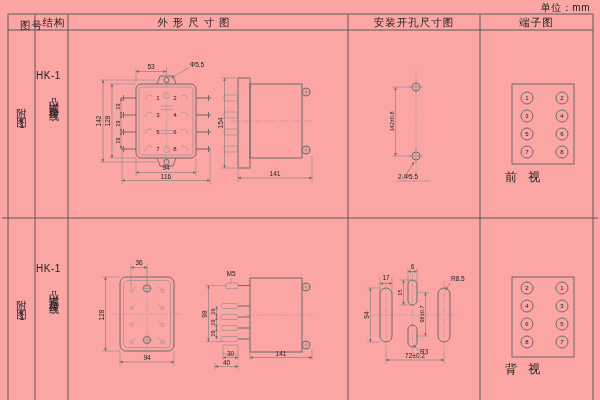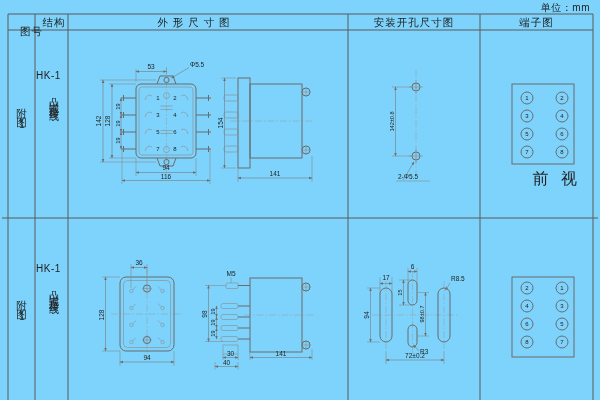--- a/index.html
+++ b/index.html
@@ -1,26 +1,26 @@
 <!DOCTYPE html>
 <html><head>
 <meta charset="utf-8">
 <style>
   html,body{margin:0;padding:0;background:#fff}
-  .page{position:relative;width:600px;height:400px;background:#7dd3fc;overflow:hidden;
+  .page{position:relative;width:600px;height:400px;background:#fca5a5;overflow:hidden;
         font-family:"Liberation Sans","DejaVu Sans",sans-serif;color:#1e1e1e}
   svg{position:absolute;left:0;top:0}
   .txt{position:absolute;color:#1e1e1e}
   .hdr{font-size:10.5px;line-height:15px;text-align:center;letter-spacing:1px}
   .unit{font-size:10px;text-align:right;letter-spacing:.5px}
   .vert{writing-mode:vertical-rl;text-orientation:upright}
   .fig{font-size:10.5px;letter-spacing:9px}
   .model{font-size:10px;letter-spacing:.5px}
   .struct{font-size:10px;letter-spacing:2.5px}
-  .view{font-size:16px;text-align:right;letter-spacing:4px}
+  .view{font-size:12px;text-align:left;letter-spacing:4px}
   
   .grid{stroke:#5a5a5a;stroke-width:1;fill:none}
   .ln{fill:none;stroke:#6b6b6b;stroke-width:1}
   .th{fill:none;stroke:#8b8b8b;stroke-width:.6}
   .cl{fill:none;stroke:#9c9c9c;stroke-width:.55;stroke-dasharray:7 2 1.5 2}
   .dim{fill:none;stroke:#7a7a7a;stroke-width:.6;marker-start:url(#arw);marker-end:url(#arw)}
   .ldr{fill:none;stroke:#7a7a7a;stroke-width:.6;marker-end:url(#arw)}
   text.d{font-family:"Liberation Sans","DejaVu Sans",sans-serif;font-size:6.5px;fill:#1e1e1e}
   text.s{font-size:5.6px}
   text.n{font-family:"Liberation Sans","DejaVu Sans",sans-serif;font-size:6px;fill:#1e1e1e;text-anchor:middle}
@@ -316,28 +316,29 @@
       <text class="n" x="527" y="344.2">8</text>
       <text class="n" x="562" y="290.2">1</text>
       <text class="n" x="562" y="308.2">3</text>
       <text class="n" x="562" y="326.2">5</text>
       <text class="n" x="562" y="344.2">7</text>
     </g>
   </svg>
 
   <div class="txt unit" style="left:505px;top:1px;width:85px">单位：mm</div>
 
-  <div class="txt hdr" style="left:8px;top:24px;width:47px">图号</div>
+  <div class="txt hdr" style="left:8px;top:18px;width:47px">图号</div>
   <div class="txt hdr" style="left:35px;top:15px;width:38px">结构</div>
   <div class="txt hdr" style="left:68px;top:15px;width:252px">外 形 尺 寸 图</div>
   <div class="txt hdr" style="left:480px;top:15px;width:113px">端子图</div>
   <div class="txt hdr" style="left:348px;top:15px;width:132px">安装开孔尺寸图</div>
 
   <div class="txt vert fig" style="left:15px;top:100px;height:80px">附图1</div>
   <div class="txt model" style="left:36px;top:70px;width:31px">HK-1</div>
   <div class="txt vert struct" style="left:46.5px;top:90px;height:85px">凸出式前接线</div>
   <div class="txt view" style="left:505px;top:169px;width:76px">前 视</div>
 
   <div class="txt vert fig" style="left:15px;top:292px;height:80px">附图1</div>
   <div class="txt model" style="left:36px;top:263px;width:31px">HK-1</div>
   <div class="txt vert struct" style="left:46.5px;top:283px;height:85px">凸出式后接线</div>
+  <div class="txt view" style="left:505px;top:361px;width:76px">背 视</div>
 
 </div>
 
 </body></html>

